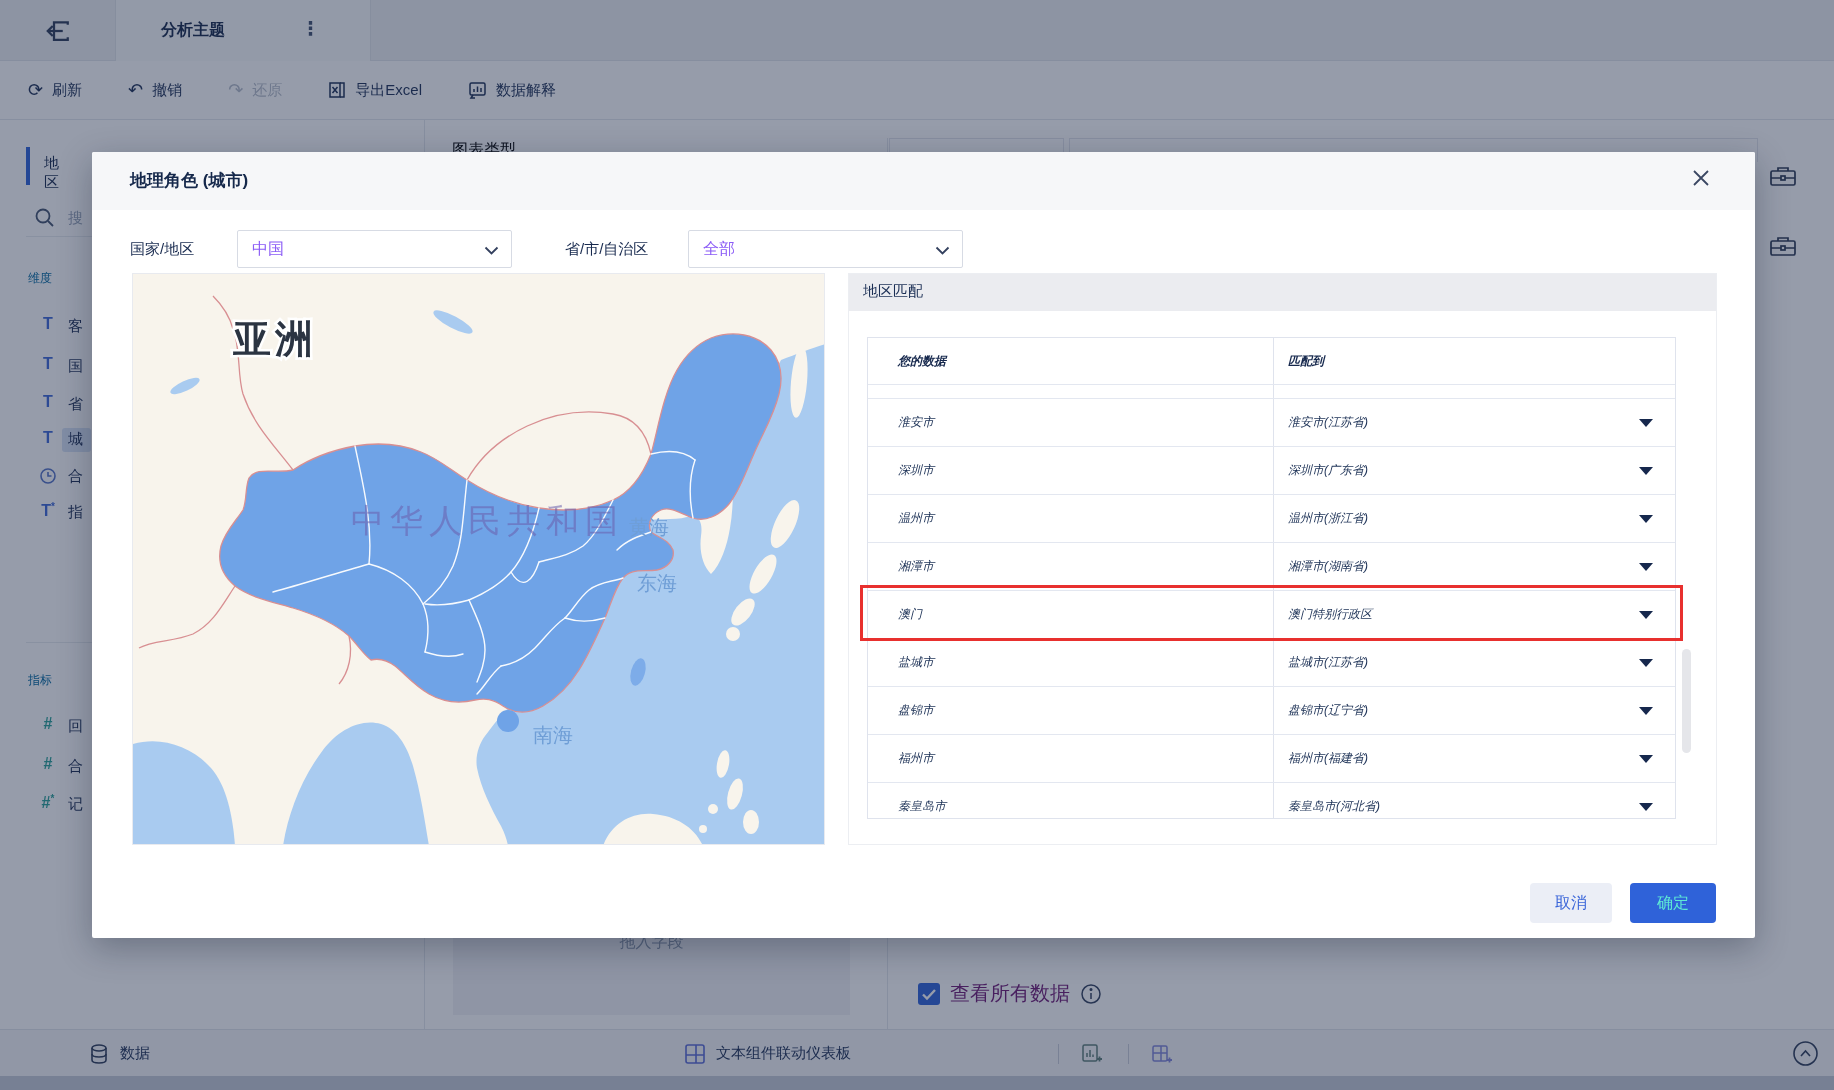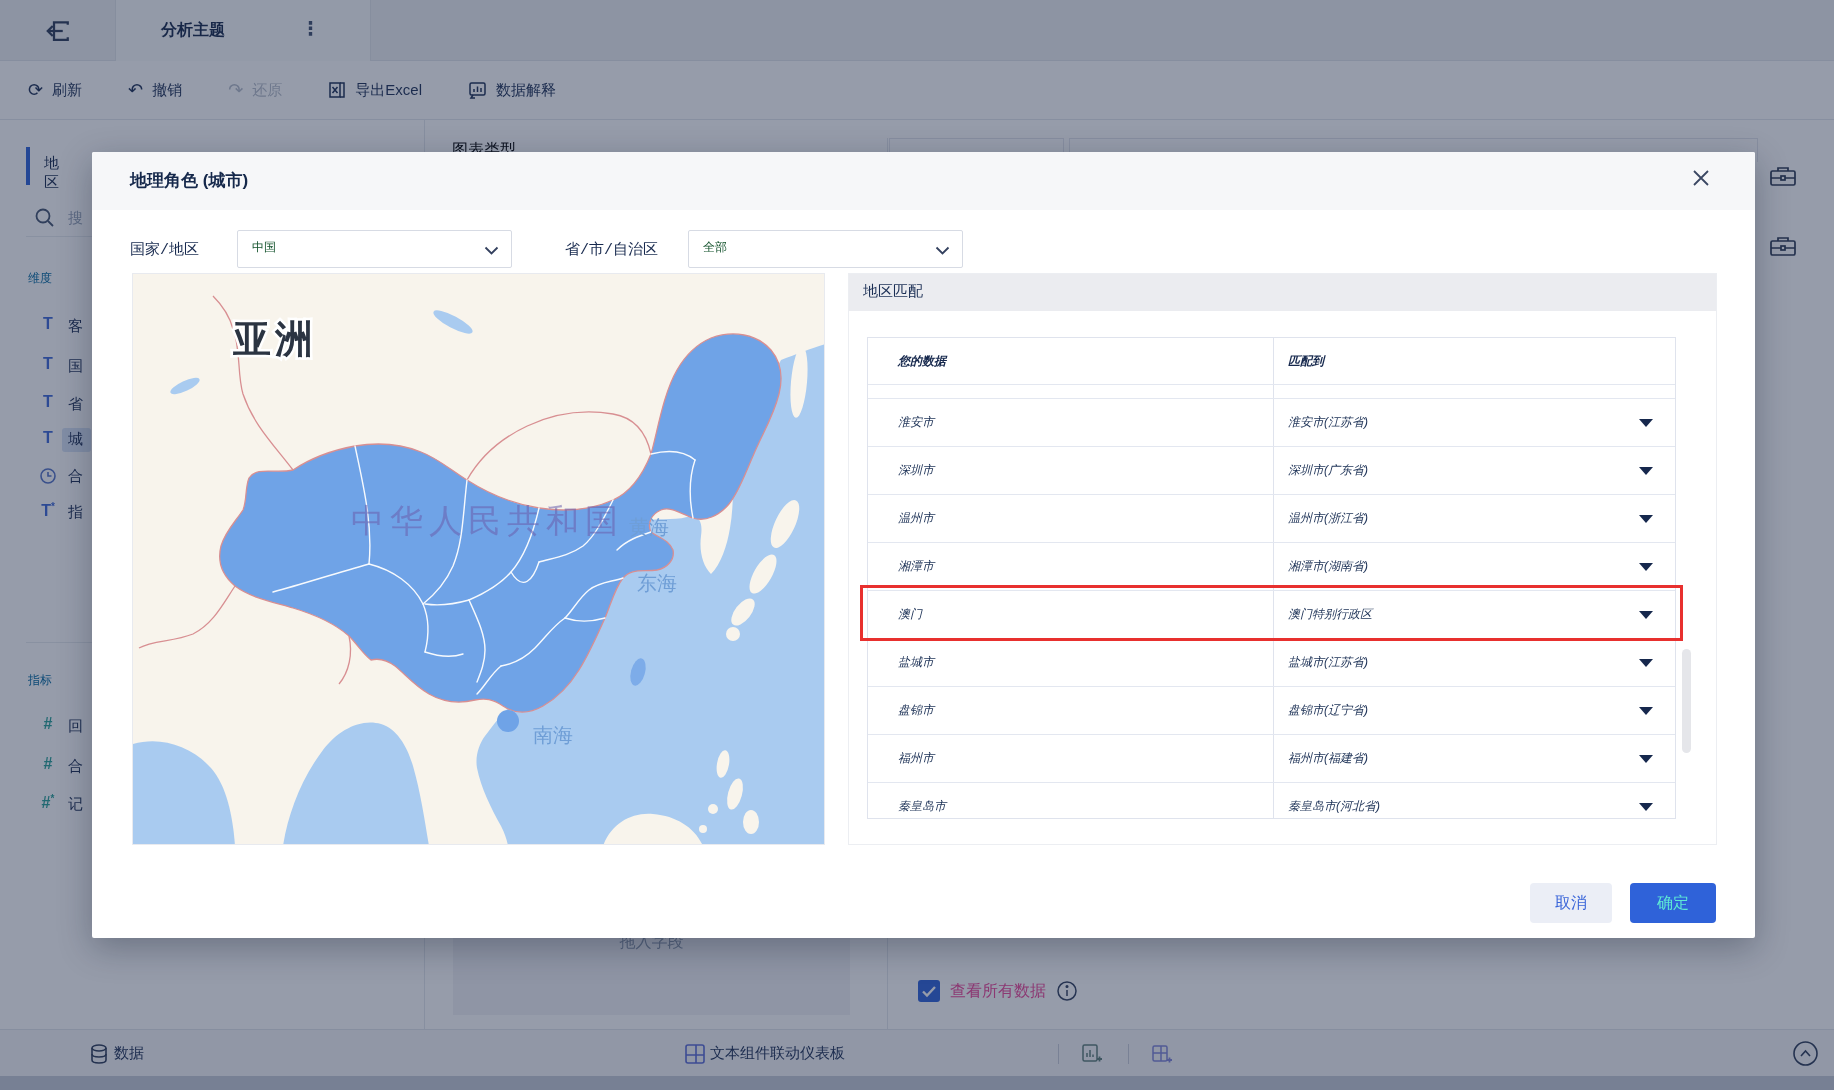--- a/index.html
+++ b/index.html
@@ -36,42 +36,42 @@
   .sb-field .flbl.hl { background:#d8e3f6; border-radius:3px; padding:2px 8px 3px 6px; top:2px; left:62px; }
 
   .vline2 { position:absolute; left:887px; top:138px; width:1px; height:891px; background:#e4e7ec; }
   .panel-top { position:absolute; top:138px; height:24px; background:#fff; border:1px solid #e3e6ec; border-bottom:none; }
   .chart-type-label { position:absolute; left:452px; top:140px; font-size:16px; color:#000000; }
 
   .drop-panel { position:absolute; left:453px; top:860px; width:397px; height:155px; background:#f2f3f6; display:flex; align-items:center; justify-content:center; }
   .drop-panel .hint { font-size:16px; color:#8a96ab; margin-top:10px; }
   .viewall { position:absolute; left:918px; top:980px; display:flex; align-items:center; gap:10px; }
   .cb { width:22px; height:22px; border-radius:3px; background:#2f62d9; position:relative; cursor:pointer; }
-  .viewall .vlbl { font-size:16px; color:#ec4899; }
+  .viewall .vlbl { font-size:20px; color:#701a75; }
 
   .bottombar { position:absolute; left:0; top:1029px; width:1834px; height:47px; background:#f5f6f8; border-top:1px solid #e2e5ea; }
-  .bb-item { position:absolute; display:flex; align-items:center; gap:4px; font-size:15px; color:#1c2e54; cursor:pointer; height:47px; }
+  .bb-item { position:absolute; display:flex; align-items:center; gap:10px; font-size:15px; color:#1c2e54; cursor:pointer; height:47px; }
   .bb-tab { position:absolute; left:260px; top:2px; width:398px; height:45px; background:#fdfdfe; border:1px solid #e2e5ea; border-bottom:none; border-radius:8px 8px 0 0; display:flex; align-items:center; gap:12px; padding-left:18px; cursor:pointer; }
   .bb-tab .blbl { font-size:15px; font-weight:bold; color:#15284b; }
   .bb-div { position:absolute; top:14px; width:1px; height:20px; background:#c9ced8; }
   .bb-chev { position:absolute; left:1792px; top:10px; cursor:pointer; }
   .bottom-strip { position:absolute; left:0; top:1076px; width:1834px; height:14px; background:#c6ccd6; }
 
   .rail-icon { position:absolute; left:1768px; width:30px; height:28px; color:#2c3a55; cursor:pointer; }
 
   
   .overlay { position:absolute; inset:0; background:rgba(27,40,70,0.46); z-index:50; }
   .modal { position:absolute; left:92px; top:152px; width:1663px; height:786px; background:#fff; z-index:100; box-shadow:0 10px 34px rgba(10,20,40,.3); border-radius:2px; }
   .m-head { position:absolute; left:0; top:0; width:1663px; height:58px; background:#f6f7f9; border-radius:2px 2px 0 0; }
   .m-title { position:absolute; left:38px; top:0; line-height:58px; font-size:17px; font-weight:bold; color:#15284b; }
   .m-close { position:absolute; left:1598px; top:15px; width:28px; height:28px; cursor:pointer; color:#3a4763; }
 
-  .m-label { position:absolute; font-size:15px; color:#17294e; top:88px;font-family:Liberation Mono, monospace; }
+  .m-label { position:absolute; font-size:15px; color:#17294e; top:88px; }
   .m-select { position:absolute; top:78px; width:275px; height:38px; border:1px solid #d7dbe4; border-radius:2px; background:#fff; cursor:pointer; }
-  .m-select .val { position:absolute; left:14px; top:8px; font-size:12px; color:#14532d; }
+  .m-select .val { position:absolute; left:14px; top:8px; font-size:16px; color:#8b5cf6; }
   .m-select svg { position:absolute; right:12px; top:15px; }
 
   .map-box { position:absolute; left:40px; top:121px; width:693px; height:572px; border:1px solid #e8eaef; overflow:hidden; }
 
   .right-panel { position:absolute; left:756px; top:121px; width:869px; height:572px; background:#fff; border:1px solid #eceef2; }
   .rp-bar { position:absolute; left:0; top:0; width:867px; height:37px; background:#ebecf0; }
   .rp-bar span { position:absolute; left:14px; top:8px; font-size:15px; color:#1b2f55; }
   .rp-tablewrap { position:absolute; left:18px; top:63px; width:809px; height:482px; overflow:hidden; border:1px solid #dfe3ed; }
   .trow { display:flex; border-bottom:1px solid #e3e7f0; height:48px; background:#fff; }
   .trow.thead { height:47px; }

